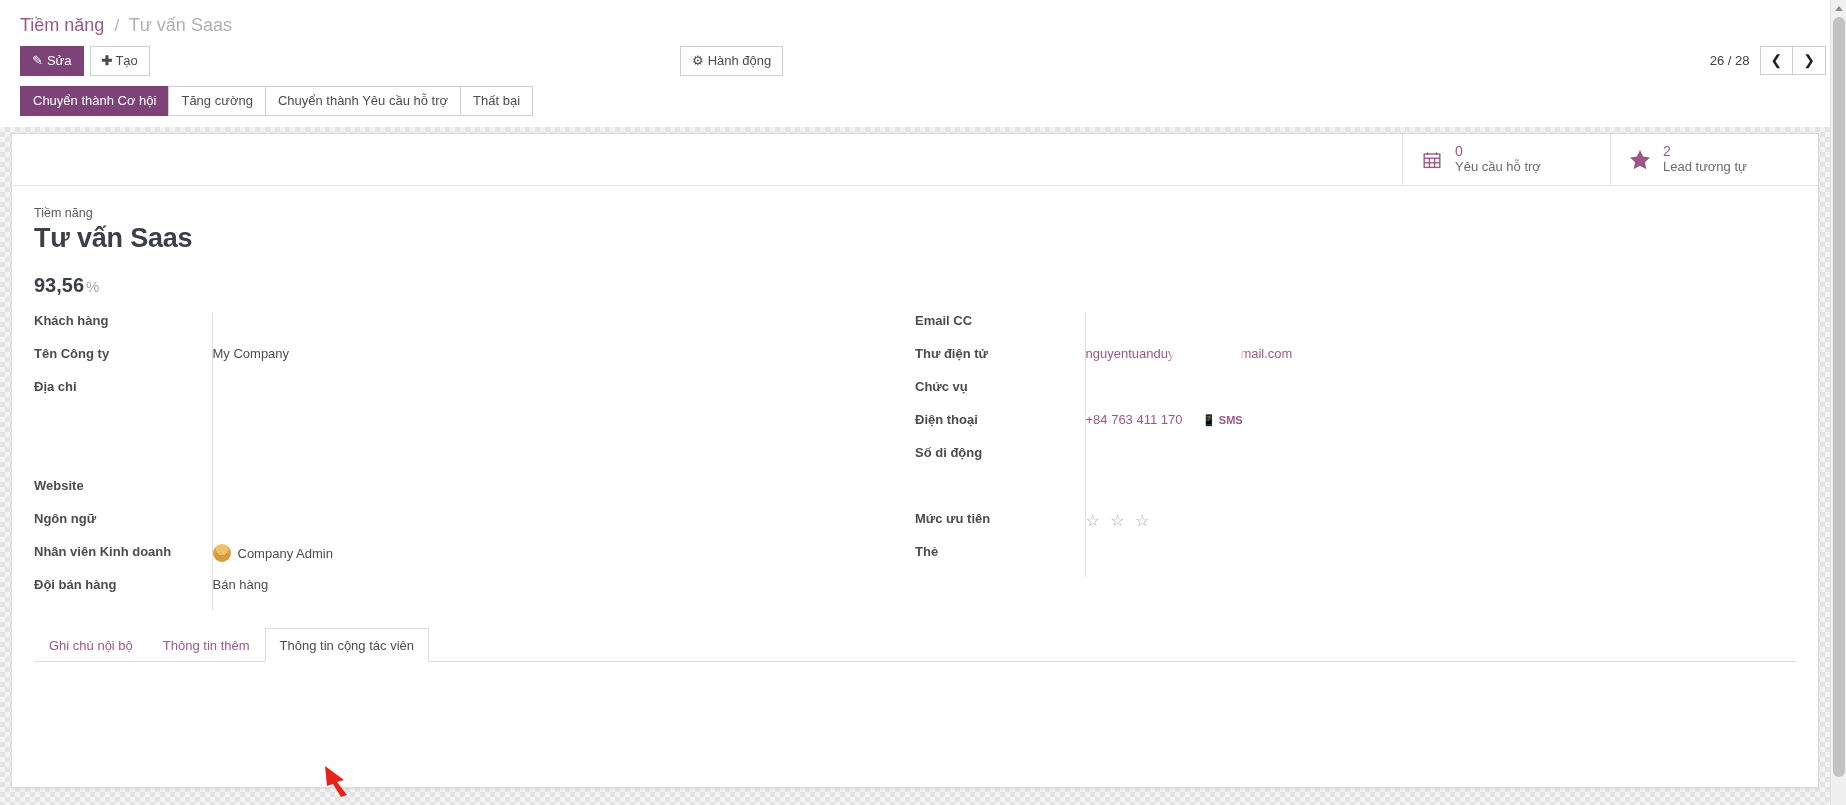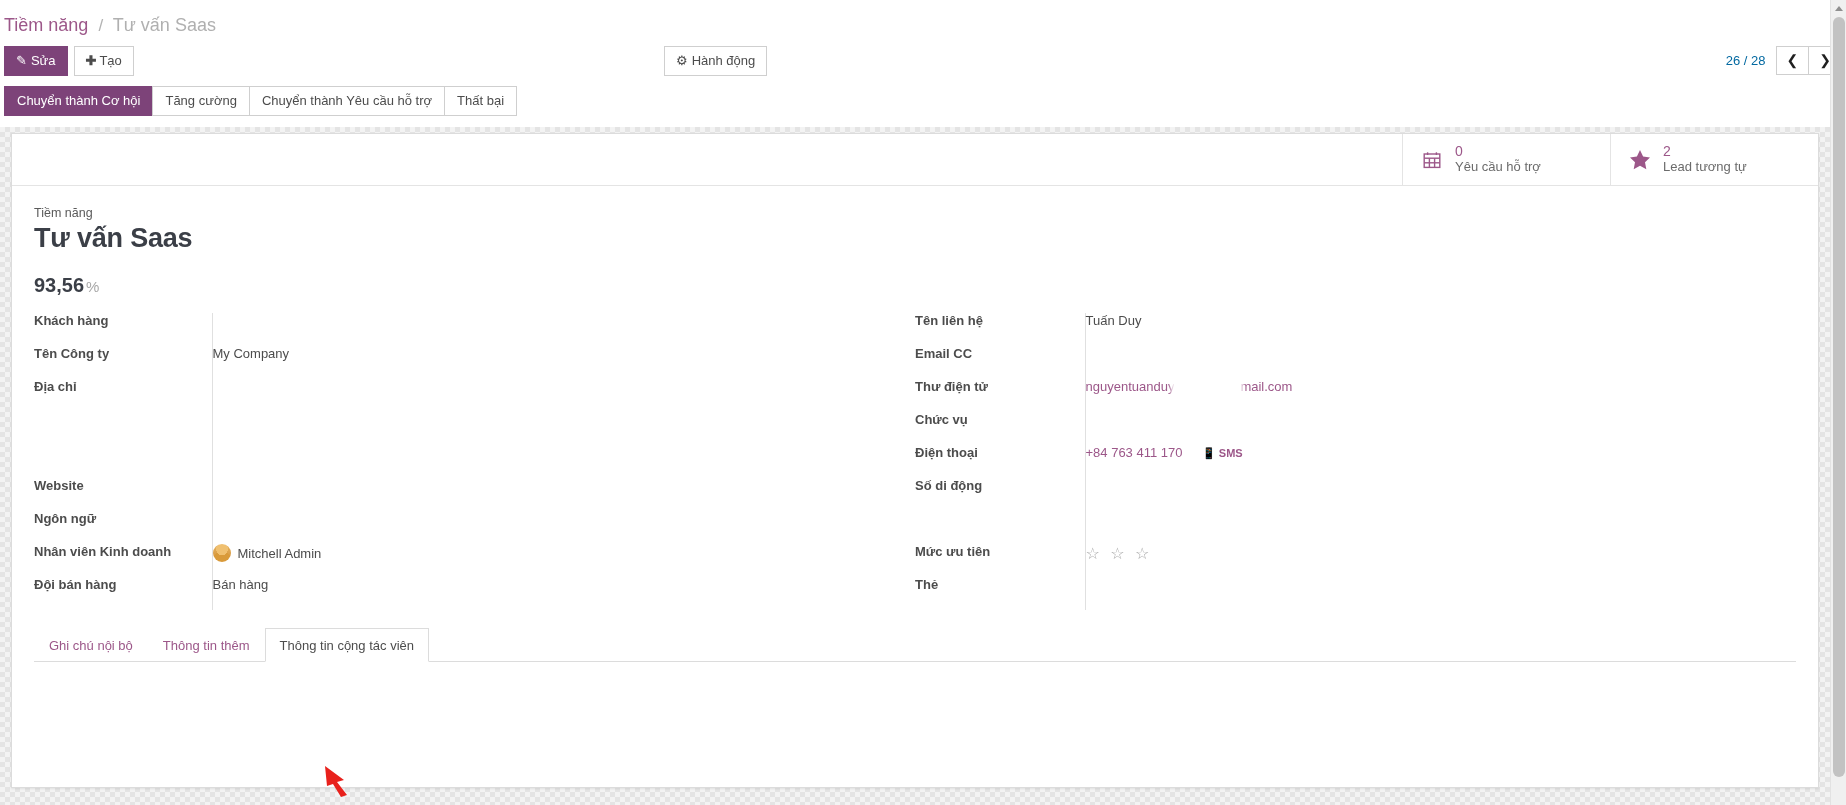--- a/index.html
+++ b/index.html
@@ -9,21 +9,21 @@
     overflow: hidden;
     font-family: "Liberation Sans", sans-serif;
     font-size: 13px;
     color: #4c4c4c;
     background: #ffffff;
   }
 
   
   .o-control-panel {
     background: #ffffff;
-    padding: 0 4px;
+    padding: 0 20px;
     position: relative;
     height: 127px;
   }
 
   .o-breadcrumb {
     padding-top: 14px;
     font-size: 18px;
     line-height: 22px;
     white-space: nowrap;
   }
@@ -77,21 +77,21 @@
 
   .cp-right {
     position: absolute;
     right: 0;
     top: 0;
     display: flex;
     align-items: center;
   }
   .pager-value {
     font-size: 13px;
-    color: #0369a1;
+    color: #404040;
     margin-right: 10px;
     white-space: nowrap;
   }
   .pager-btns { display: flex; }
   .pager-btns .btn {
     padding: 6px 10px 7px;
     font-size: 14px;
     color: #1f1f1f;
   }
   .pager-btns .btn + .btn { margin-left: -1px; }
@@ -438,38 +438,34 @@
             <td class="o-label">Website</td>
             <td class="o-value"></td>
           </tr>
           <tr>
             <td class="o-label">Ngôn ngữ</td>
             <td class="o-value"></td>
           </tr>
           <tr>
             <td class="o-label">Nhân viên Kinh doanh</td>
             <td class="o-value">
-              <span class="o-avatar"></span><span>Mitchell Admin</span>
+              <span class="o-avatar"></span><span>Company Admin</span>
             </td>
           </tr>
           <tr>
             <td class="o-label">Đội bán hàng</td>
             <td class="o-value">Bán hàng</td>
           </tr>
         </tbody>
           </table>
       </div>
 
       <div class="o-col o-col-right">
         <table class="o-inner">
           <tbody>
-              <tr>
-            <td class="o-label">Tên liên hệ</td>
-            <td class="o-value">Tuấn Duy</td>
-          </tr>
           <tr>
             <td class="o-label">Email CC</td>
             <td class="o-value"></td>
           </tr>
           <tr>
             <td class="o-label">Thư điện tử</td>
             <td class="o-value">
               <span class="value-link">nguyentuanduy</span><span class="redact"></span><span class="value-link">mail.com</span>
             </td>
           </tr>

